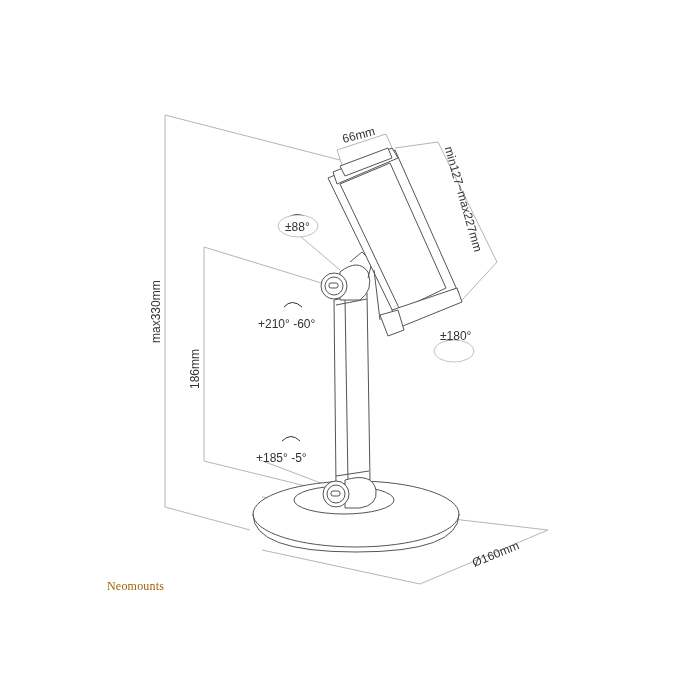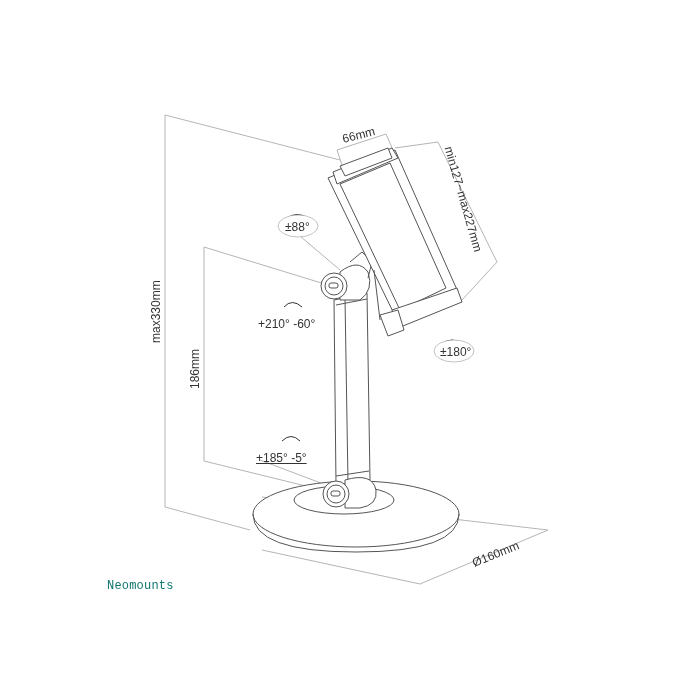--- a/index.html
+++ b/index.html
@@ -1,20 +1,20 @@
 <!DOCTYPE html>
 <html><head>
   <meta charset="utf-8">
   <style>
     html, body { margin: 0; padding: 0; background: #ffffff; }
     .canvas { position: relative; width: 700px; height: 700px; overflow: hidden; background: #ffffff; }
     svg.drawing { position: absolute; left: 0; top: 0; width: 700px; height: 700px; }
     .lbl { position: absolute; font-family: "Liberation Sans", sans-serif; color: #333333; font-size: 12px; white-space: nowrap; line-height: 1; }
     .rot { transform-origin: 0 0; }
-    .brand { position: absolute; left: 107px; top: 579px; font-family: Liberation Mono, monospace; font-size: 12px; color: #0f766e; letter-spacing: 0.2px; }
+    .brand { position: absolute; left: 107px; top: 579px; font-family: Liberation Serif, serif; font-size: 12px; color: #a16207; letter-spacing: 0.2px; }
   </style>
 </head>
 <body>
 
 <div class="canvas">
   <svg class="drawing" viewBox="0 0 700 700">
 
     <g stroke="#b5b5b5" stroke-width="1" fill="none">
 
       <line x1="165" y1="115" x2="165" y2="507"></line>
@@ -92,17 +92,17 @@
   </svg>
 
   <span class="lbl" style="left:342px; top:129px; transform:rotate(-14deg);">66mm</span>
   <span class="lbl rot" style="left:454px; top:145px; transform:rotate(74deg);">min127~max227mm</span>
   <span class="lbl rot" style="left:150px; top:343px; transform:rotate(-90deg);">max330mm</span>
   <span class="lbl rot" style="left:189px; top:389px; transform:rotate(-90deg);">186mm</span>
   <span class="lbl" style="left:471px; top:548px; transform:rotate(-22deg);">Ø160mm</span>
 
   <span class="lbl" style="left:285px; top:221px;">±88°</span>
   <span class="lbl" style="left:246px; top:318px;margin-left:12px;">+210° -60°</span>
-  <span class="lbl" style="left:440px; top:346px;">±180°</span>
-  <span class="lbl" style="left:256px; top:452px;text-decoration:underline;">+185° -5°</span>
+  <span class="lbl" style="left:440px; top:330px;">±180°</span>
+  <span class="lbl" style="left:256px; top:452px;">+185° -5°</span>
 
   <span class="brand">Neomounts</span>
 </div>
 
 </body></html>

